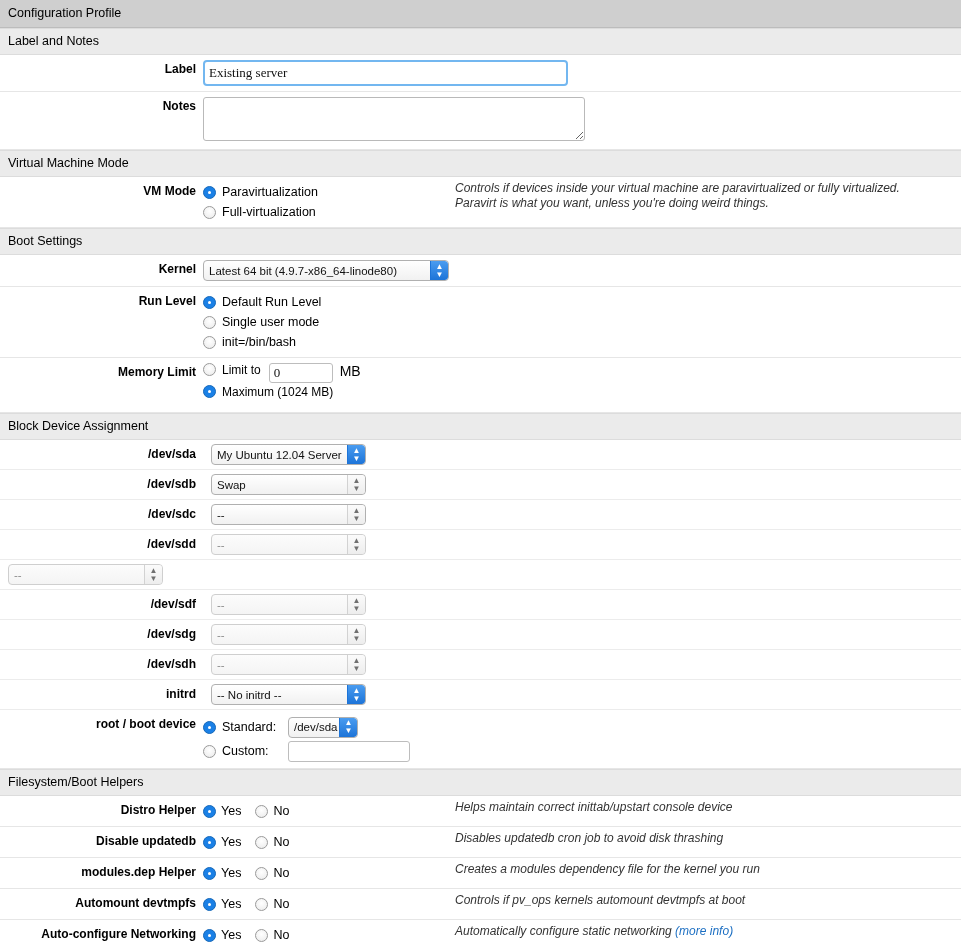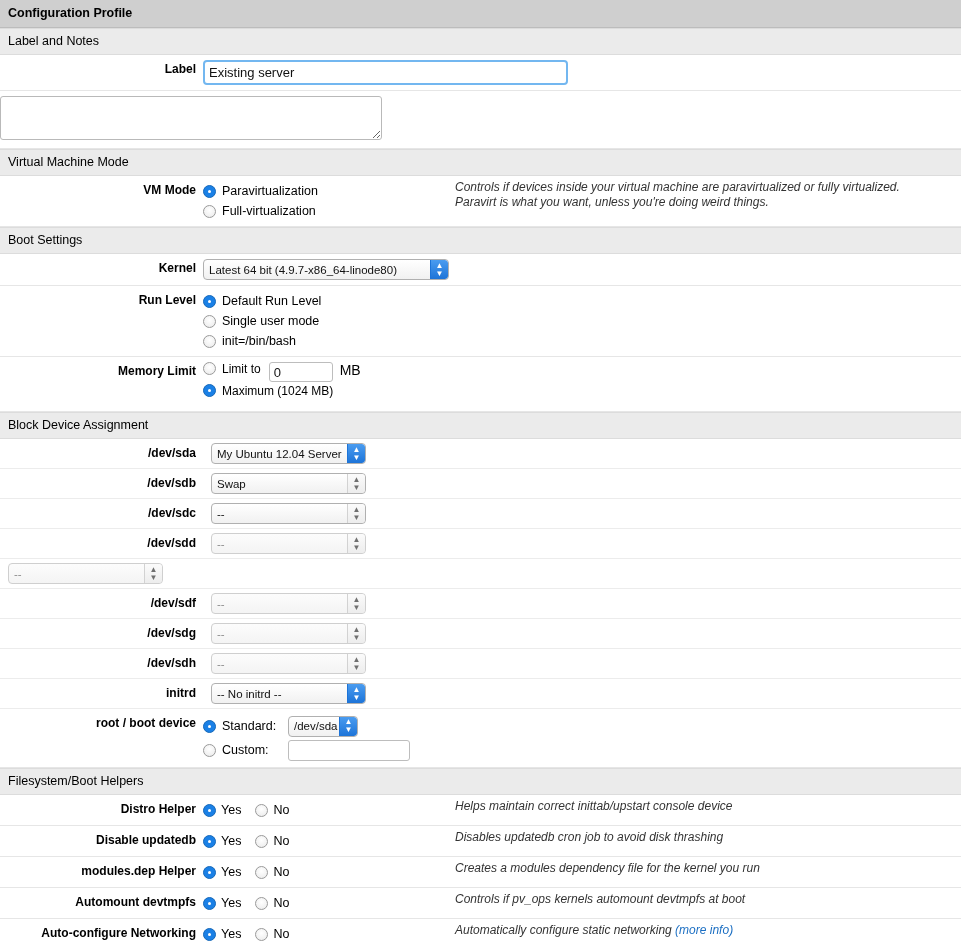--- a/index.html
+++ b/index.html
@@ -13,21 +13,21 @@
     font-family: "Liberation Sans", sans-serif;
     font-size: 12px;
     color: #000000;
     overflow: hidden;
   }
   .panel {
     width: 961px;
   }
   .title-bar {
     background: #cfcfcf;
-    font-weight: bold;
+    font-weight: normal;
     font-size: 12.5px;
     padding: 6px 8px 7px 8px;
     border-bottom: 1px solid #bcbcbc;
   }
   .section-head {
     background: #ebebeb;
     font-size: 12.5px;
     padding: 5px 8px 6px 8px;
     border-top: 1px solid #dcdcdc;
     border-bottom: 1px solid #dcdcdc;
@@ -55,21 +55,21 @@
     flex: 1;
     padding: 4px 0 7px 12px;
     color: #333333;
     font-size: 12px;
     line-height: 15px;
     font-style: italic;
   }
   .help a { color: #1b6ec2; text-decoration: none; }
 
   input.text {
-    font-family: Liberation Sans, sans-serif;
+    font-family: Liberation Serif, serif;
     font-size: 13px;
     padding: 3px 4px;
     border: 1px solid #bdbdbd;
     border-radius: 3px;
     box-sizing: border-box;
     background: #fff;
     color: #111;
   }
   input.label-input {
     width: 365px;
@@ -206,20 +206,21 @@
 
   <div class="row">
     <div class="lbl">Label</div>
     <div class="ctl" style="flex:0 0 380px;">
       <input class="text label-input" type="text" value="Existing server" style="">
     </div>
     <div class="help"></div>
   </div>
 
   <div class="row">
+    <div class="lbl">Notes</div>
     <div class="ctl" style="flex:0 0 395px;">
       <textarea class="notes" placeholder="" style=""></textarea>
     </div>
     <div class="help"></div>
   </div>
 
   <div class="section-head">Virtual Machine Mode</div>
 
   <div class="row">
     <div class="lbl">VM Mode</div>

